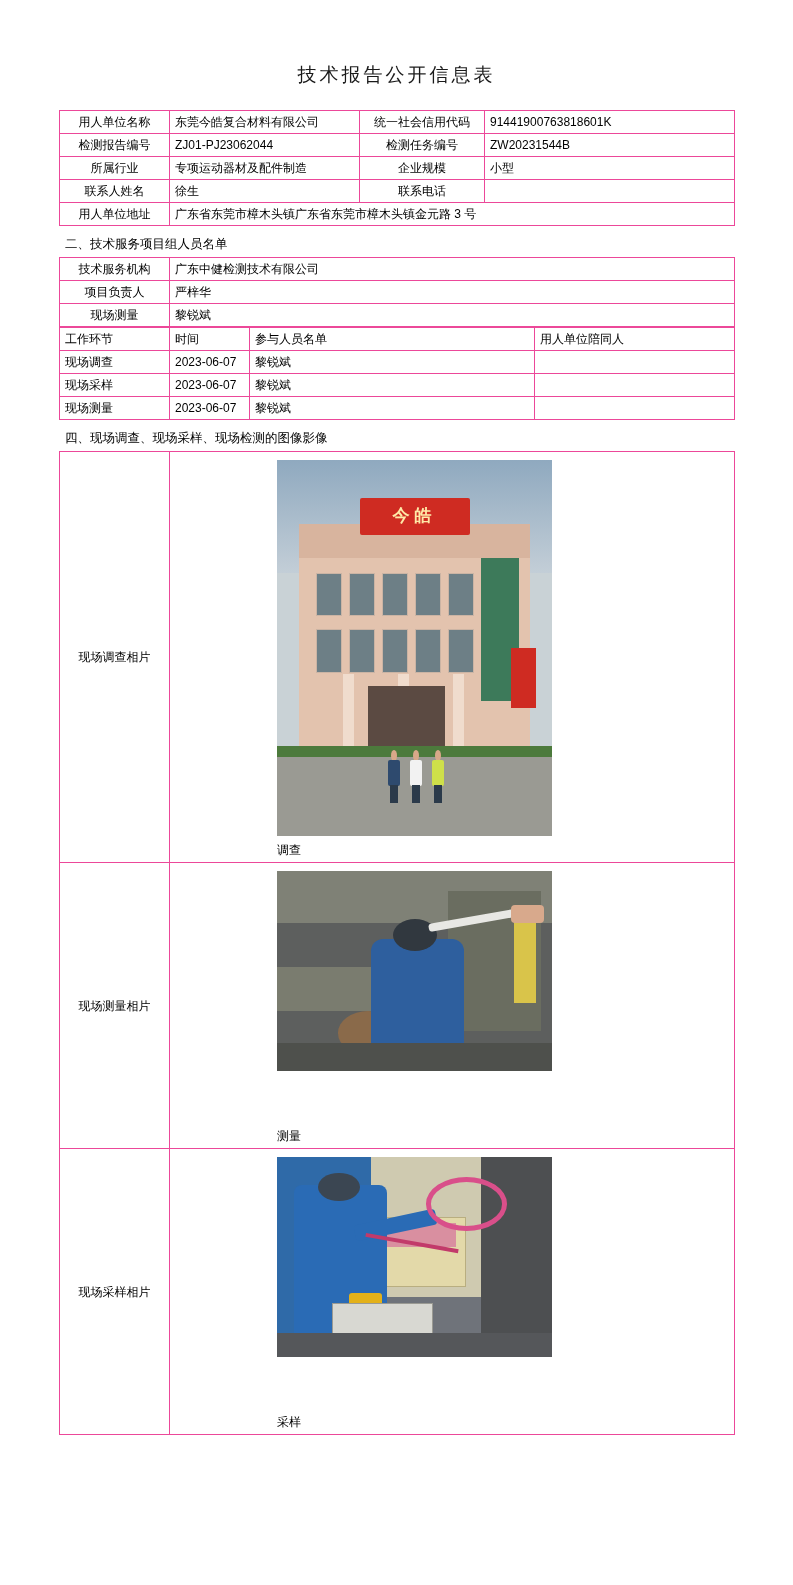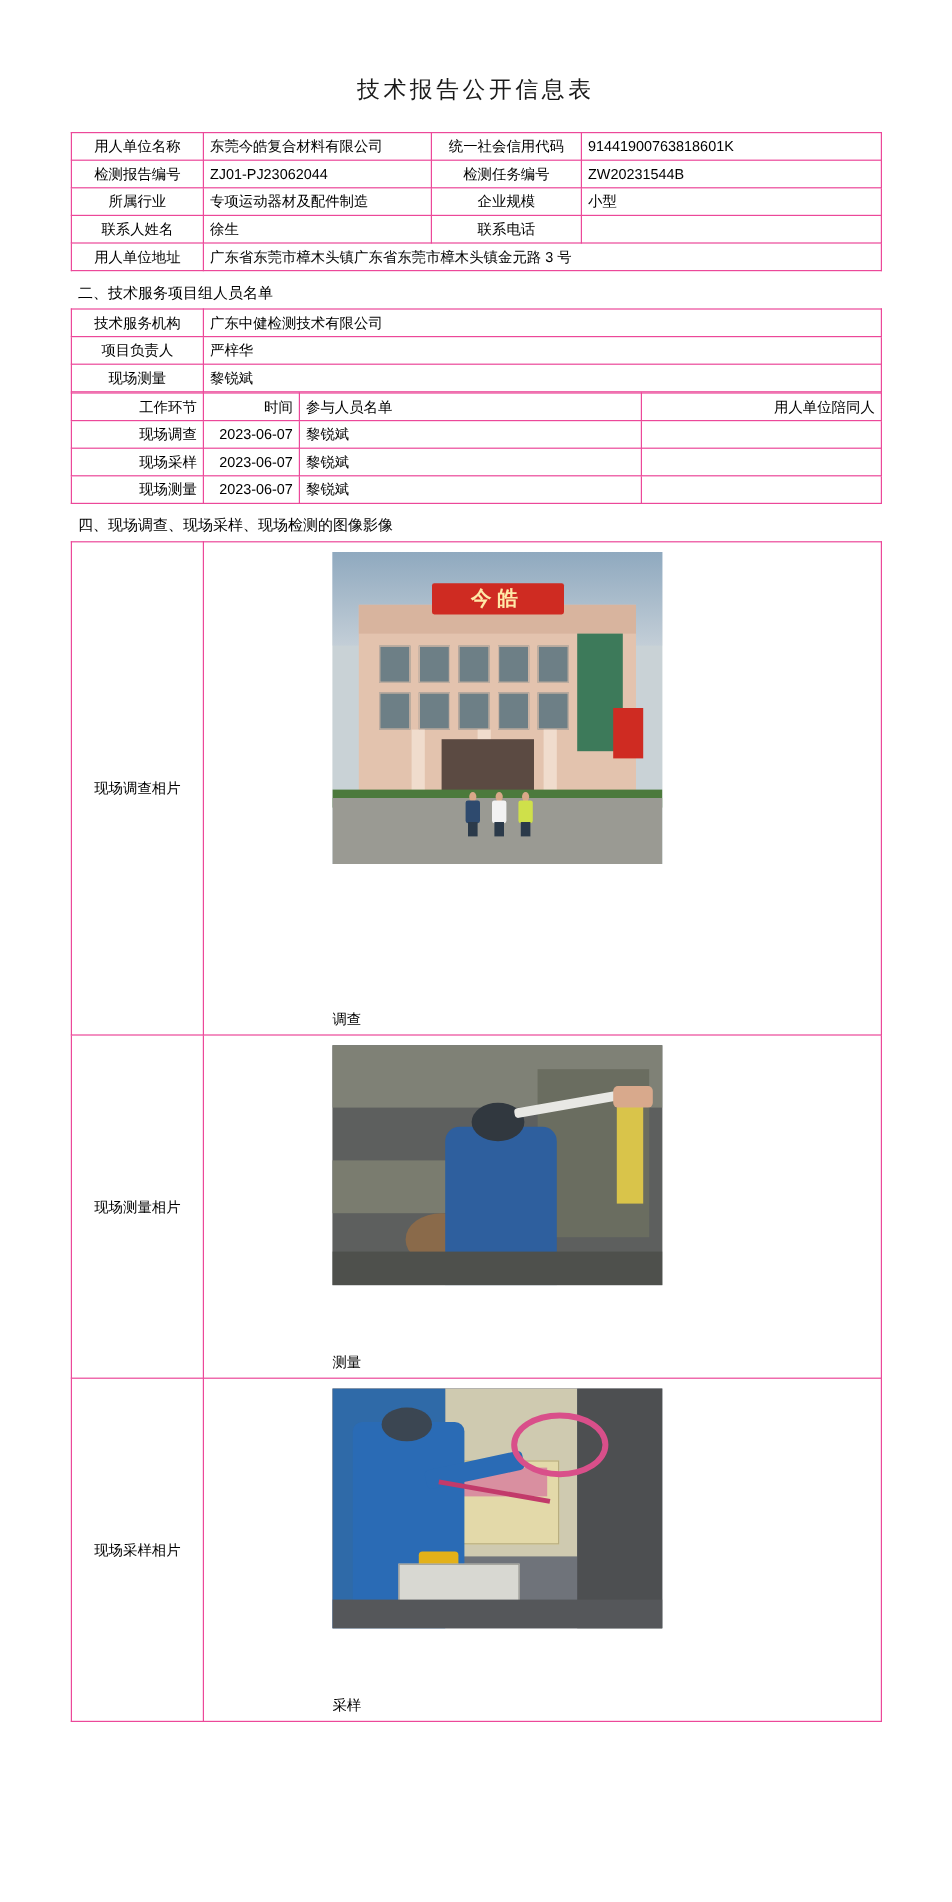--- a/index.html
+++ b/index.html
@@ -57,21 +57,21 @@
     font-family: "Liberation Sans", "DejaVu Sans", sans-serif;
     word-wrap: break-word;
   }
   td.label {
     text-align: center;
   }
   td.value {
     text-align: left;
   }
   td.center {
-    text-align: right;
+    text-align: left;
   }
   
   .t1 col.c1 { width: 110px; }
   .t1 col.c2 { width: 190px; }
   .t1 col.c3 { width: 125px; }
   .t1 col.c4 { width: 250px; }
   
   .t2 col.c1 { width: 110px; }
   .t2 col.c2 { width: 565px; }
   
@@ -91,32 +91,32 @@
   .photo-wrap {
     display: flex;
     flex-direction: column;
     align-items: flex-start;
     height: 100%;
     box-sizing: border-box;
     padding: 8px 0 4px 107px;
   }
   .photo {
     width: 275px;
-    height: 260px;
+    height: 376px;
     position: relative;
     overflow: hidden;
     background: #b9c3cc;
   }
   .photo.wide {
     width: 275px;
     height: 200px;
   }
   .photo-caption {
     font-size: 12px;
-    font-family: Liberation Mono, monospace;
+    font-family: Liberation Sans, sans-serif;
     margin-top: 4px;
     text-align: left;
   }
   .cap-row {
     margin-top: auto;
     padding-left: 0;
   }
   
   .ph1 { background: linear-gradient(#9fb7cc 0%, #bcc9d2 22%, #c9d2d6 30%, #c9d2d6 100%); }
   .ph1 .sky { position:absolute; left:0; top:0; width:100%; height:30%; background:linear-gradient(#8fa9bf,#c3ced7); }

